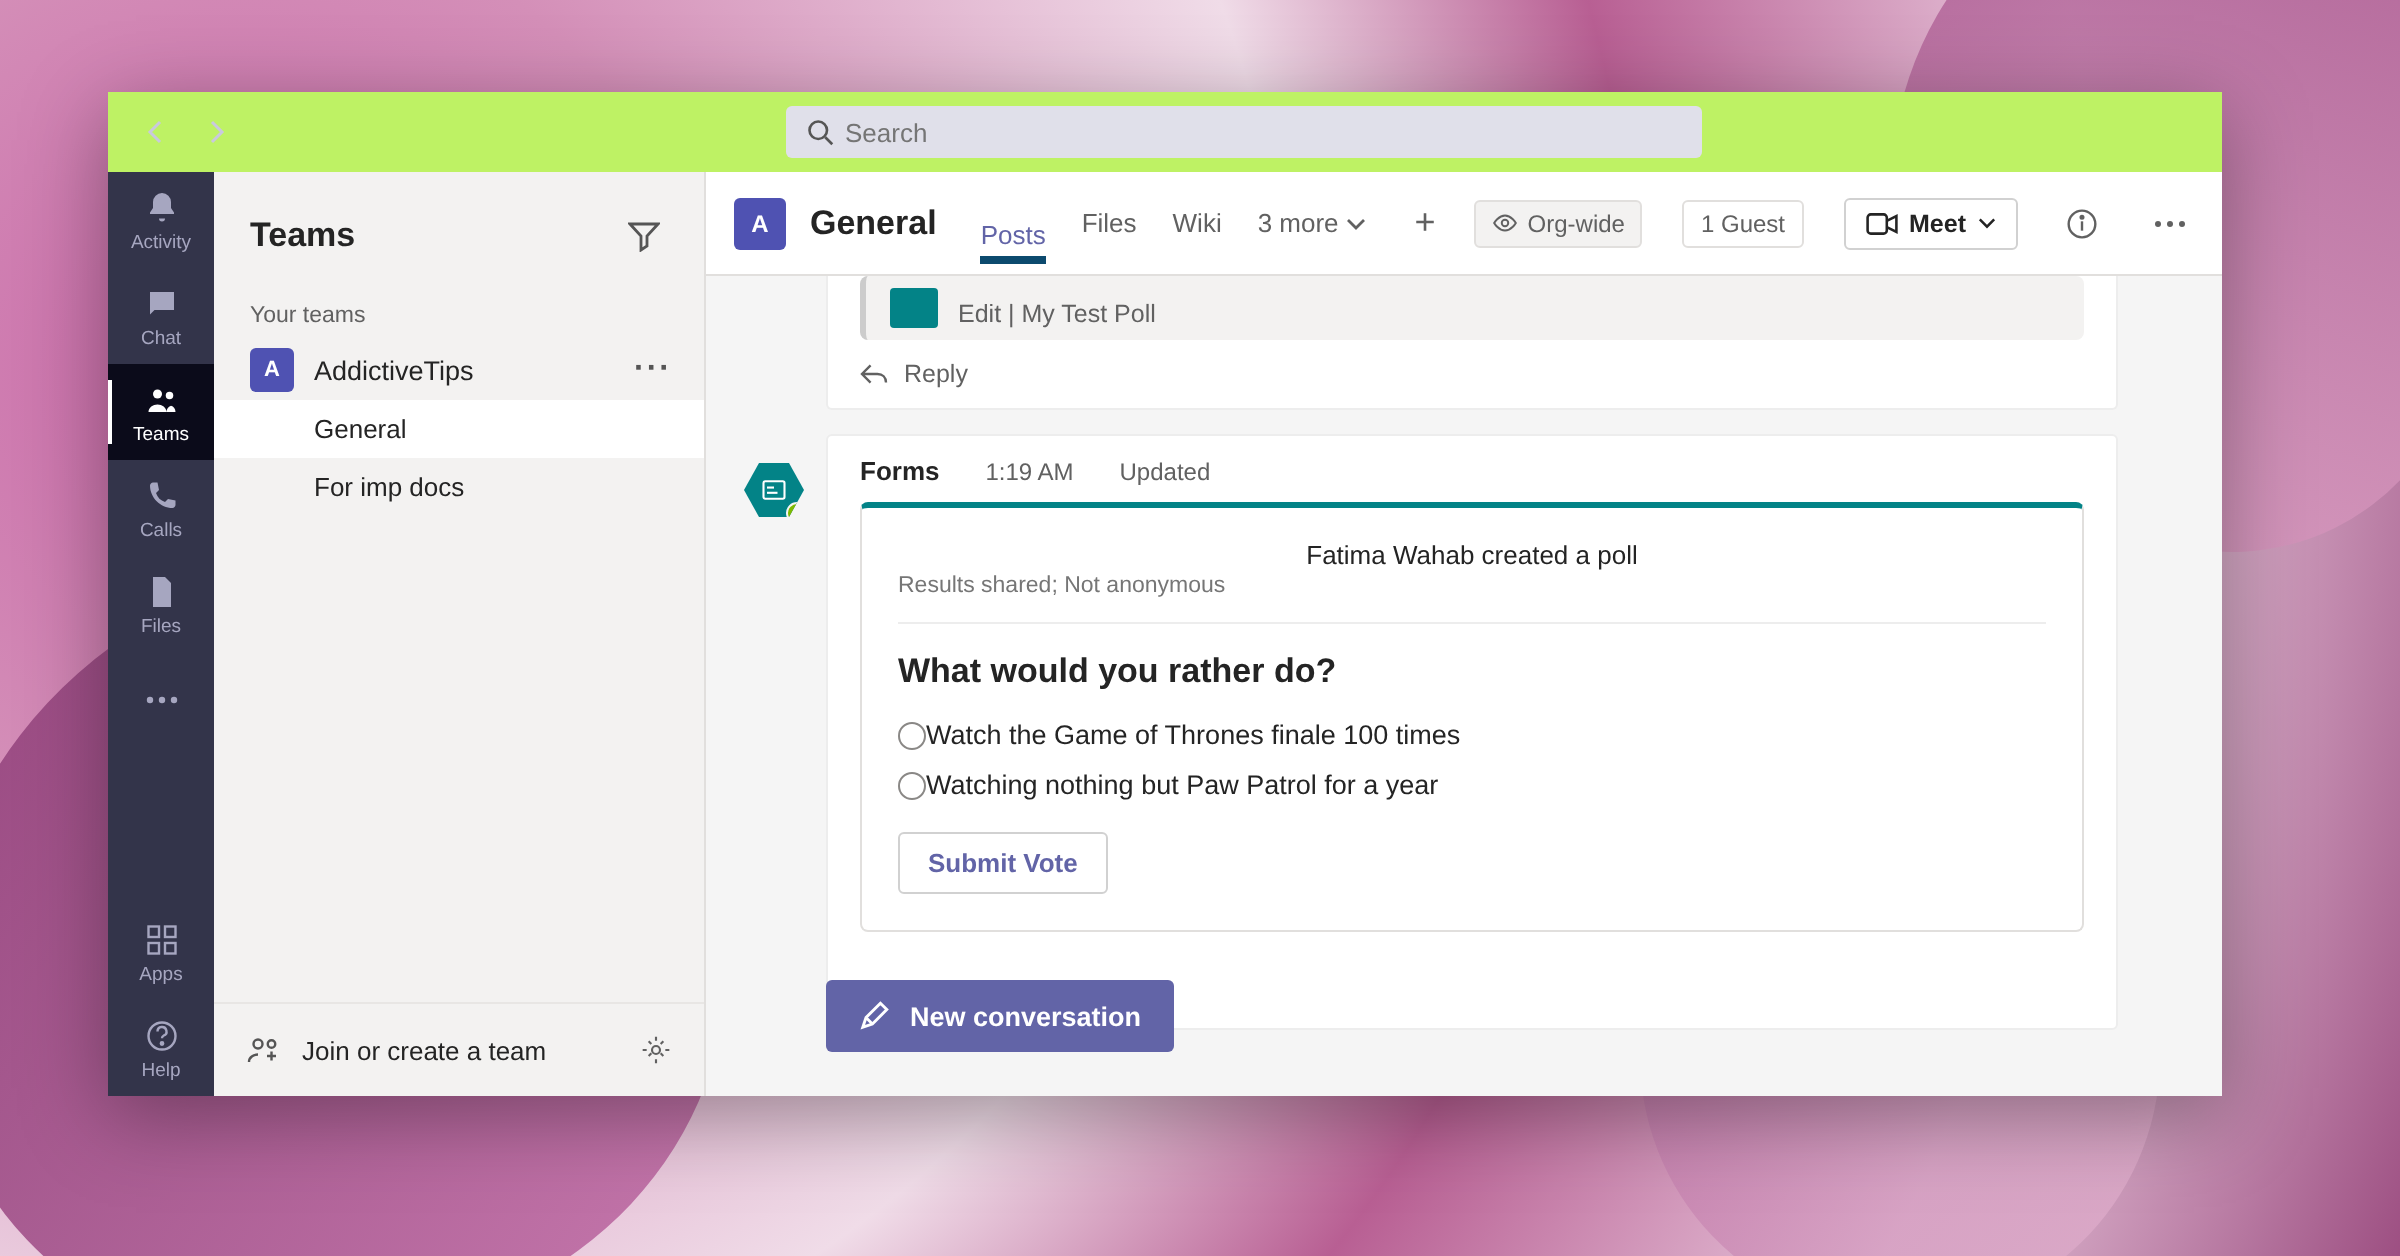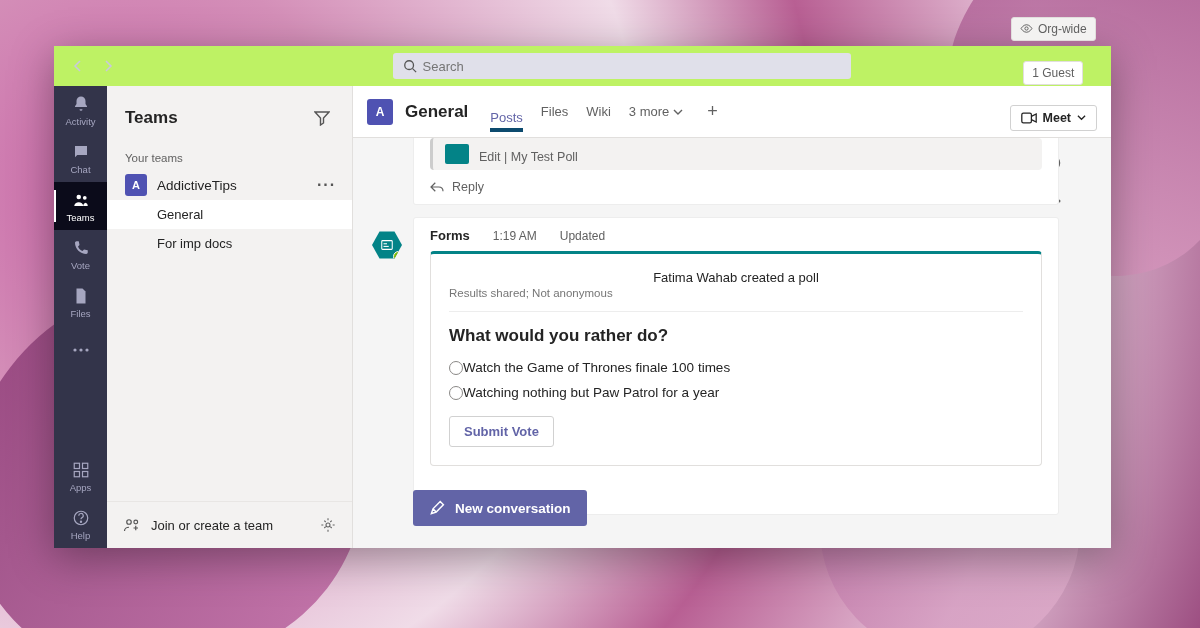--- a/index.html
+++ b/index.html
@@ -69,21 +69,21 @@
   .channel-header {
     height:52px; background:#fff; border-bottom:1px solid #e1dfdd; display:flex; align-items:center; padding:0 14px; gap:12px;
   }
   .ch-icon { width:26px; height:26px; background:#4f52b2; color:#fff; border-radius:3px; display:flex; align-items:center; justify-content:center; font-size:12px; font-weight:600;}
   .ch-name { font-size:17px; font-weight:700; color:#242424; }
   .tabs { display:flex; gap:18px; margin-left:10px; font-size:13px; color:#616161; align-items:center;}
   .tab { cursor:pointer; padding:2px 0;}
   .tab.active { color:#6264a7; font-weight:400; border-bottom:4px solid #0c4a6e; padding-bottom:3px; margin-bottom:-16px;}
   .more-tabs { display:flex; align-items:center; gap:4px; cursor:pointer;}
   .plus-tab { color:#616161; font-size:18px; cursor:pointer; padding:0 6px;}
-  .header-right { margin-left:auto; display:flex; align-items:center; gap:20px;flex-direction:column; }
+  .header-right { margin-left:auto; display:flex; align-items:center; gap:20px; }
   .chip { border:1px solid #e1dfdd; border-radius:3px; padding:4px 8px; font-size:12px; color:#616161; background:#fff; display:flex; align-items:center; gap:5px;}
   .chip.org { background:#f3f2f1; }
   .meet-btn { border:1px solid #d1d1d1; border-radius:3px; padding:5px 10px; font-size:12.5px; color:#242424; display:flex; align-items:center; gap:6px; cursor:pointer; font-weight:600;}
   .hdr-icon { color:#616161; cursor:pointer; padding:4px;}
 
   .messages { flex:1; overflow:hidden; padding:0 52px 0 60px; position:relative;}
 
   .thread { background:#fff; border:1px solid #ededed; border-radius:3px; margin-bottom:12px; }
   .thread-old { margin-top:0; }
   .old-card {
@@ -185,21 +185,21 @@
             </svg>
           </div>
         <span>Teams</span>
       </div>
       <div class="rail-item">
         <div class="rail-icon">
             <svg width="18" height="18" viewBox="0 0 24 24" fill="currentColor">
               <path d="M6 3c-1 0-2 1-2 2 0 8 7 15 15 15 1 0 2-1 2-2v-3l-5-1-2 2c-3-1-5-3-6-6l2-2-1-5H6z"></path>
             </svg>
           </div>
-        <span>Vote</span>
+        <span>Calls</span>
       </div>
       <div class="rail-item">
         <div class="rail-icon">
             <svg width="18" height="18" viewBox="0 0 24 24" fill="currentColor">
               <path d="M6 2h8l4 4v16H6V2z"></path>
             </svg>
           </div>
         <span>Files</span>
       </div>
       <div class="rail-item">

